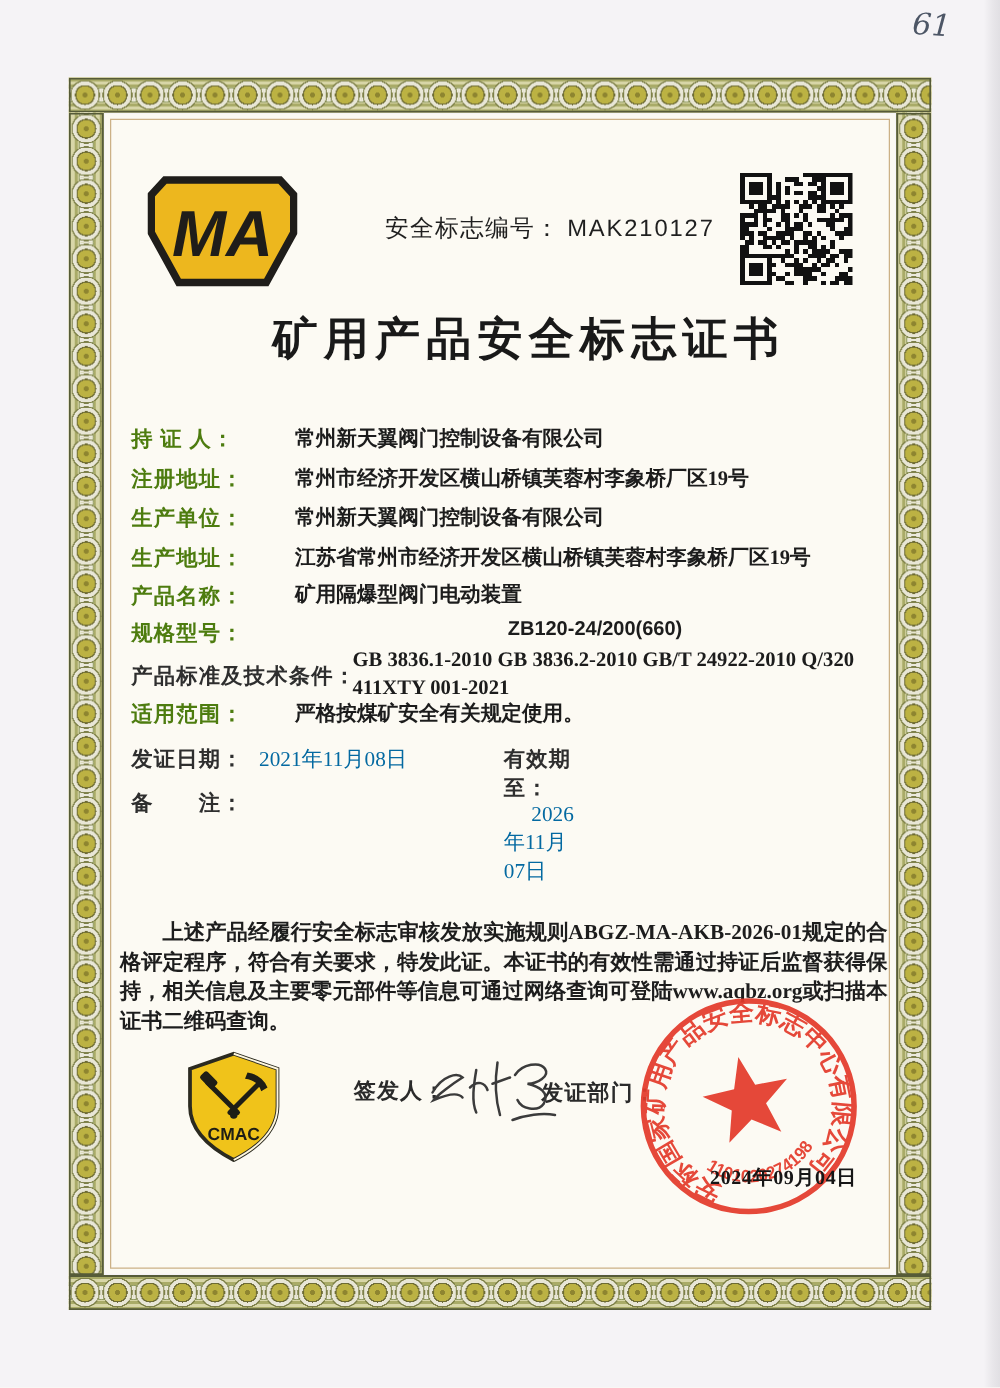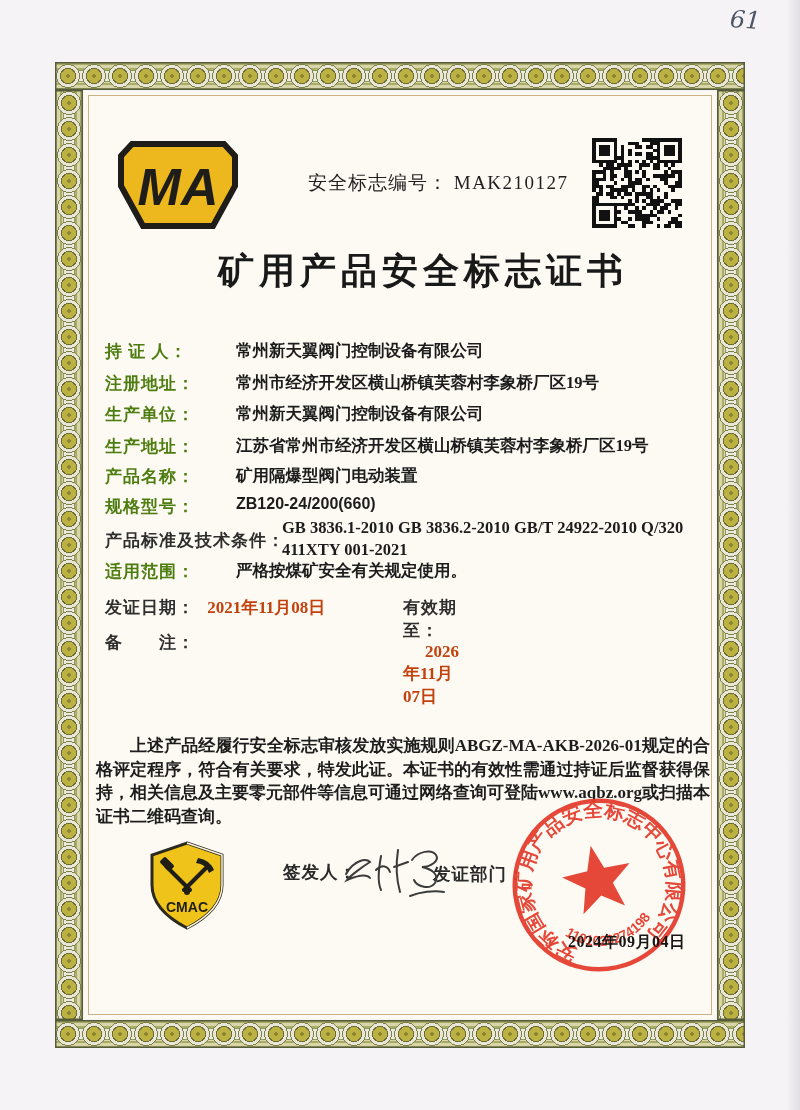--- a/index.html
+++ b/index.html
@@ -33,32 +33,32 @@
     background-size:28px 26px,28px 26px,28px 26px,28px 26px;
   }
   .edge.top{left:0;top:0;right:0;height:28px;}
   .edge.bottom{left:0;bottom:0;right:0;height:28px;}
   .edge.left{left:0;top:28px;bottom:28px;width:28px;}
   .edge.right{right:0;top:28px;bottom:28px;width:28px;}
   .inner-area{left:84px;top:91px;width:632px;height:928px;background:#fbf9f2;}
   .inner-line{left:88px;top:95px;width:622px;height:918px;border:1px solid #ccb186;background:#fcfaf3;}
 
   .cert-no{left:308px;top:170px;font-size:19px;color:#1f1f1f;letter-spacing:1px;}
-  .cert-no .val{font-family:Liberation Serif, serif;letter-spacing:1.5px;}
+  .cert-no .val{font-family:Liberation Sans, sans-serif;letter-spacing:1.5px;}
   .qr{left:592px;top:138px;width:90px;height:90px;}
   .title{left:0;top:247px;width:800px;text-align:center;font-size:36px;font-weight:900;letter-spacing:5px;color:#191919;margin-left:23px;}
 
   .row{position:absolute;left:105px;font-size:17px;}
   .row .lab{color:#4d7c0f;font-weight:700;letter-spacing:1px;}
   .row .val{position:absolute;left:95px;top:0;width:480px;font-weight:700;color:#1c1c1c;font-size:16.5px;white-space:nowrap;margin-left:36px;}
   .std-val{left:282px;top:517px;width:405px;font-weight:700;font-size:16.5px;line-height:22px;word-break:break-all;color:#1c1c1c;}
   .std-lab{left:105px;top:529px;font-size:17px;font-weight:700;letter-spacing:1px;color:#2e2e2e;}
   .date-row{left:105px;top:596px;font-size:17px;}
   .lab2{font-weight:700;letter-spacing:1px;color:#2e2e2e;}
-  .dval{font-weight:700;color:#c2410c;}
+  .dval{font-weight:400;color:#0369a1;}
   .valid{position:absolute;left:298px;top:0;}
   .remark{left:105px;top:631px;font-size:17px;font-weight:700;letter-spacing:1px;color:#2e2e2e;}
 
   .statement{left:96px;top:734px;width:614px;font-size:17px;line-height:23.6px;font-weight:700;color:#1d1d1d;text-align:justify;text-indent:2em;}
 
   .cmac{left:146px;top:840px;width:82px;height:92px;}
   .signer{left:283px;top:860px;font-size:17.5px;font-weight:700;color:#2a2a2a;letter-spacing:1px;}
   .signature{left:340px;top:834px;width:110px;height:72px;z-index:3;}
   .dept{left:433px;top:862px;font-size:17.5px;font-weight:700;color:#2a2a2a;letter-spacing:1px;}
   .seal{left:501px;top:787px;width:196px;height:196px;z-index:2;opacity:.93;}
@@ -442,21 +442,21 @@
 <div class="row" style="top:435px">
   <span class="lab">生产地址：</span>
   <span class="val">江苏省常州市经济开发区横山桥镇芙蓉村李象桥厂区19号</span>
 </div>
 <div class="row" style="top:465px">
   <span class="lab">产品名称：</span>
   <span class="val">矿用隔爆型阀门电动装置</span>
 </div>
 <div class="row" style="top:495px">
   <span class="lab">规格型号：</span>
-  <span class="val" style="font-family:'Liberation Sans',sans-serif;font-size:16px;">ZB120-24/200(660)</span>
+  <span class="val" style="font-family:'Liberation Sans',sans-serif;font-size:16px;text-align:center;">ZB120-24/200(660)</span>
 </div>
 <div class="abs std-lab">产品标准及技术条件：</div>
 <div class="abs std-val">GB 3836.1-2010 GB 3836.2-2010 GB/T 24922-2010 Q/320411XTY 001-2021</div>
 <div class="row" style="top:560px">
   <span class="lab">适用范围：</span>
   <span class="val">严格按煤矿安全有关规定使用。</span>
 </div>
 
 <div class="abs date-row">
   <span class="lab2">发证日期：</span>

